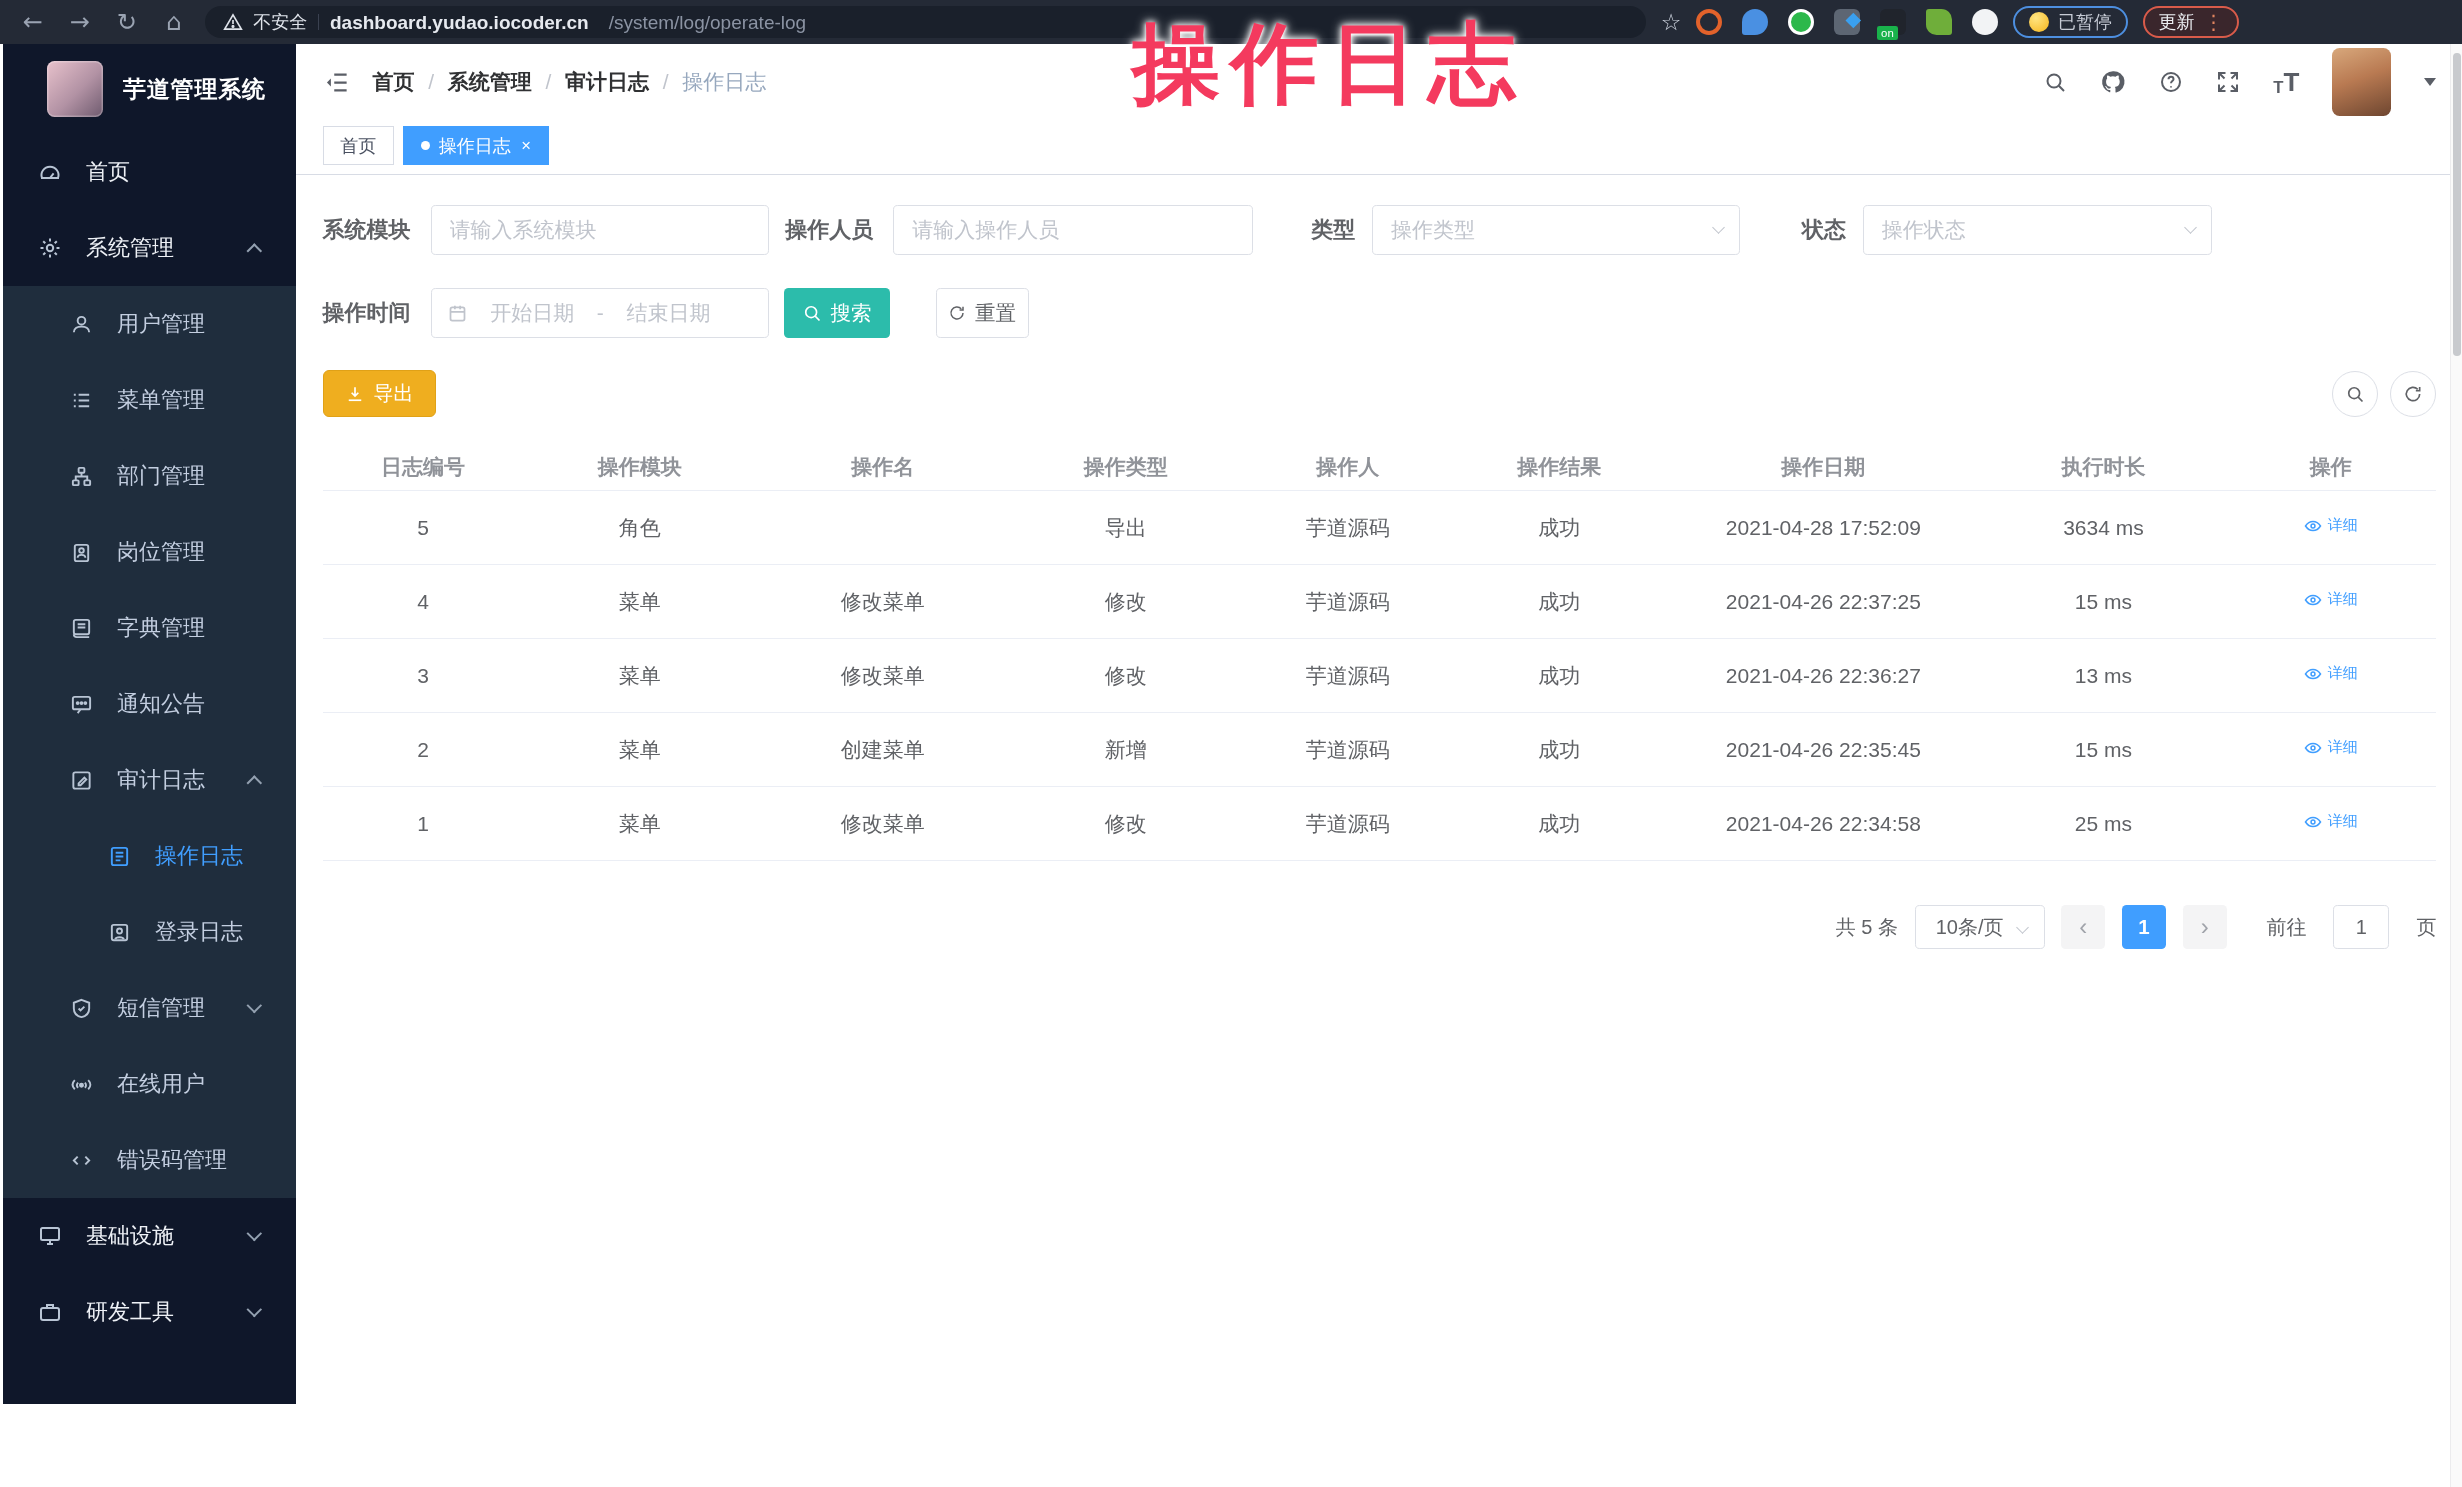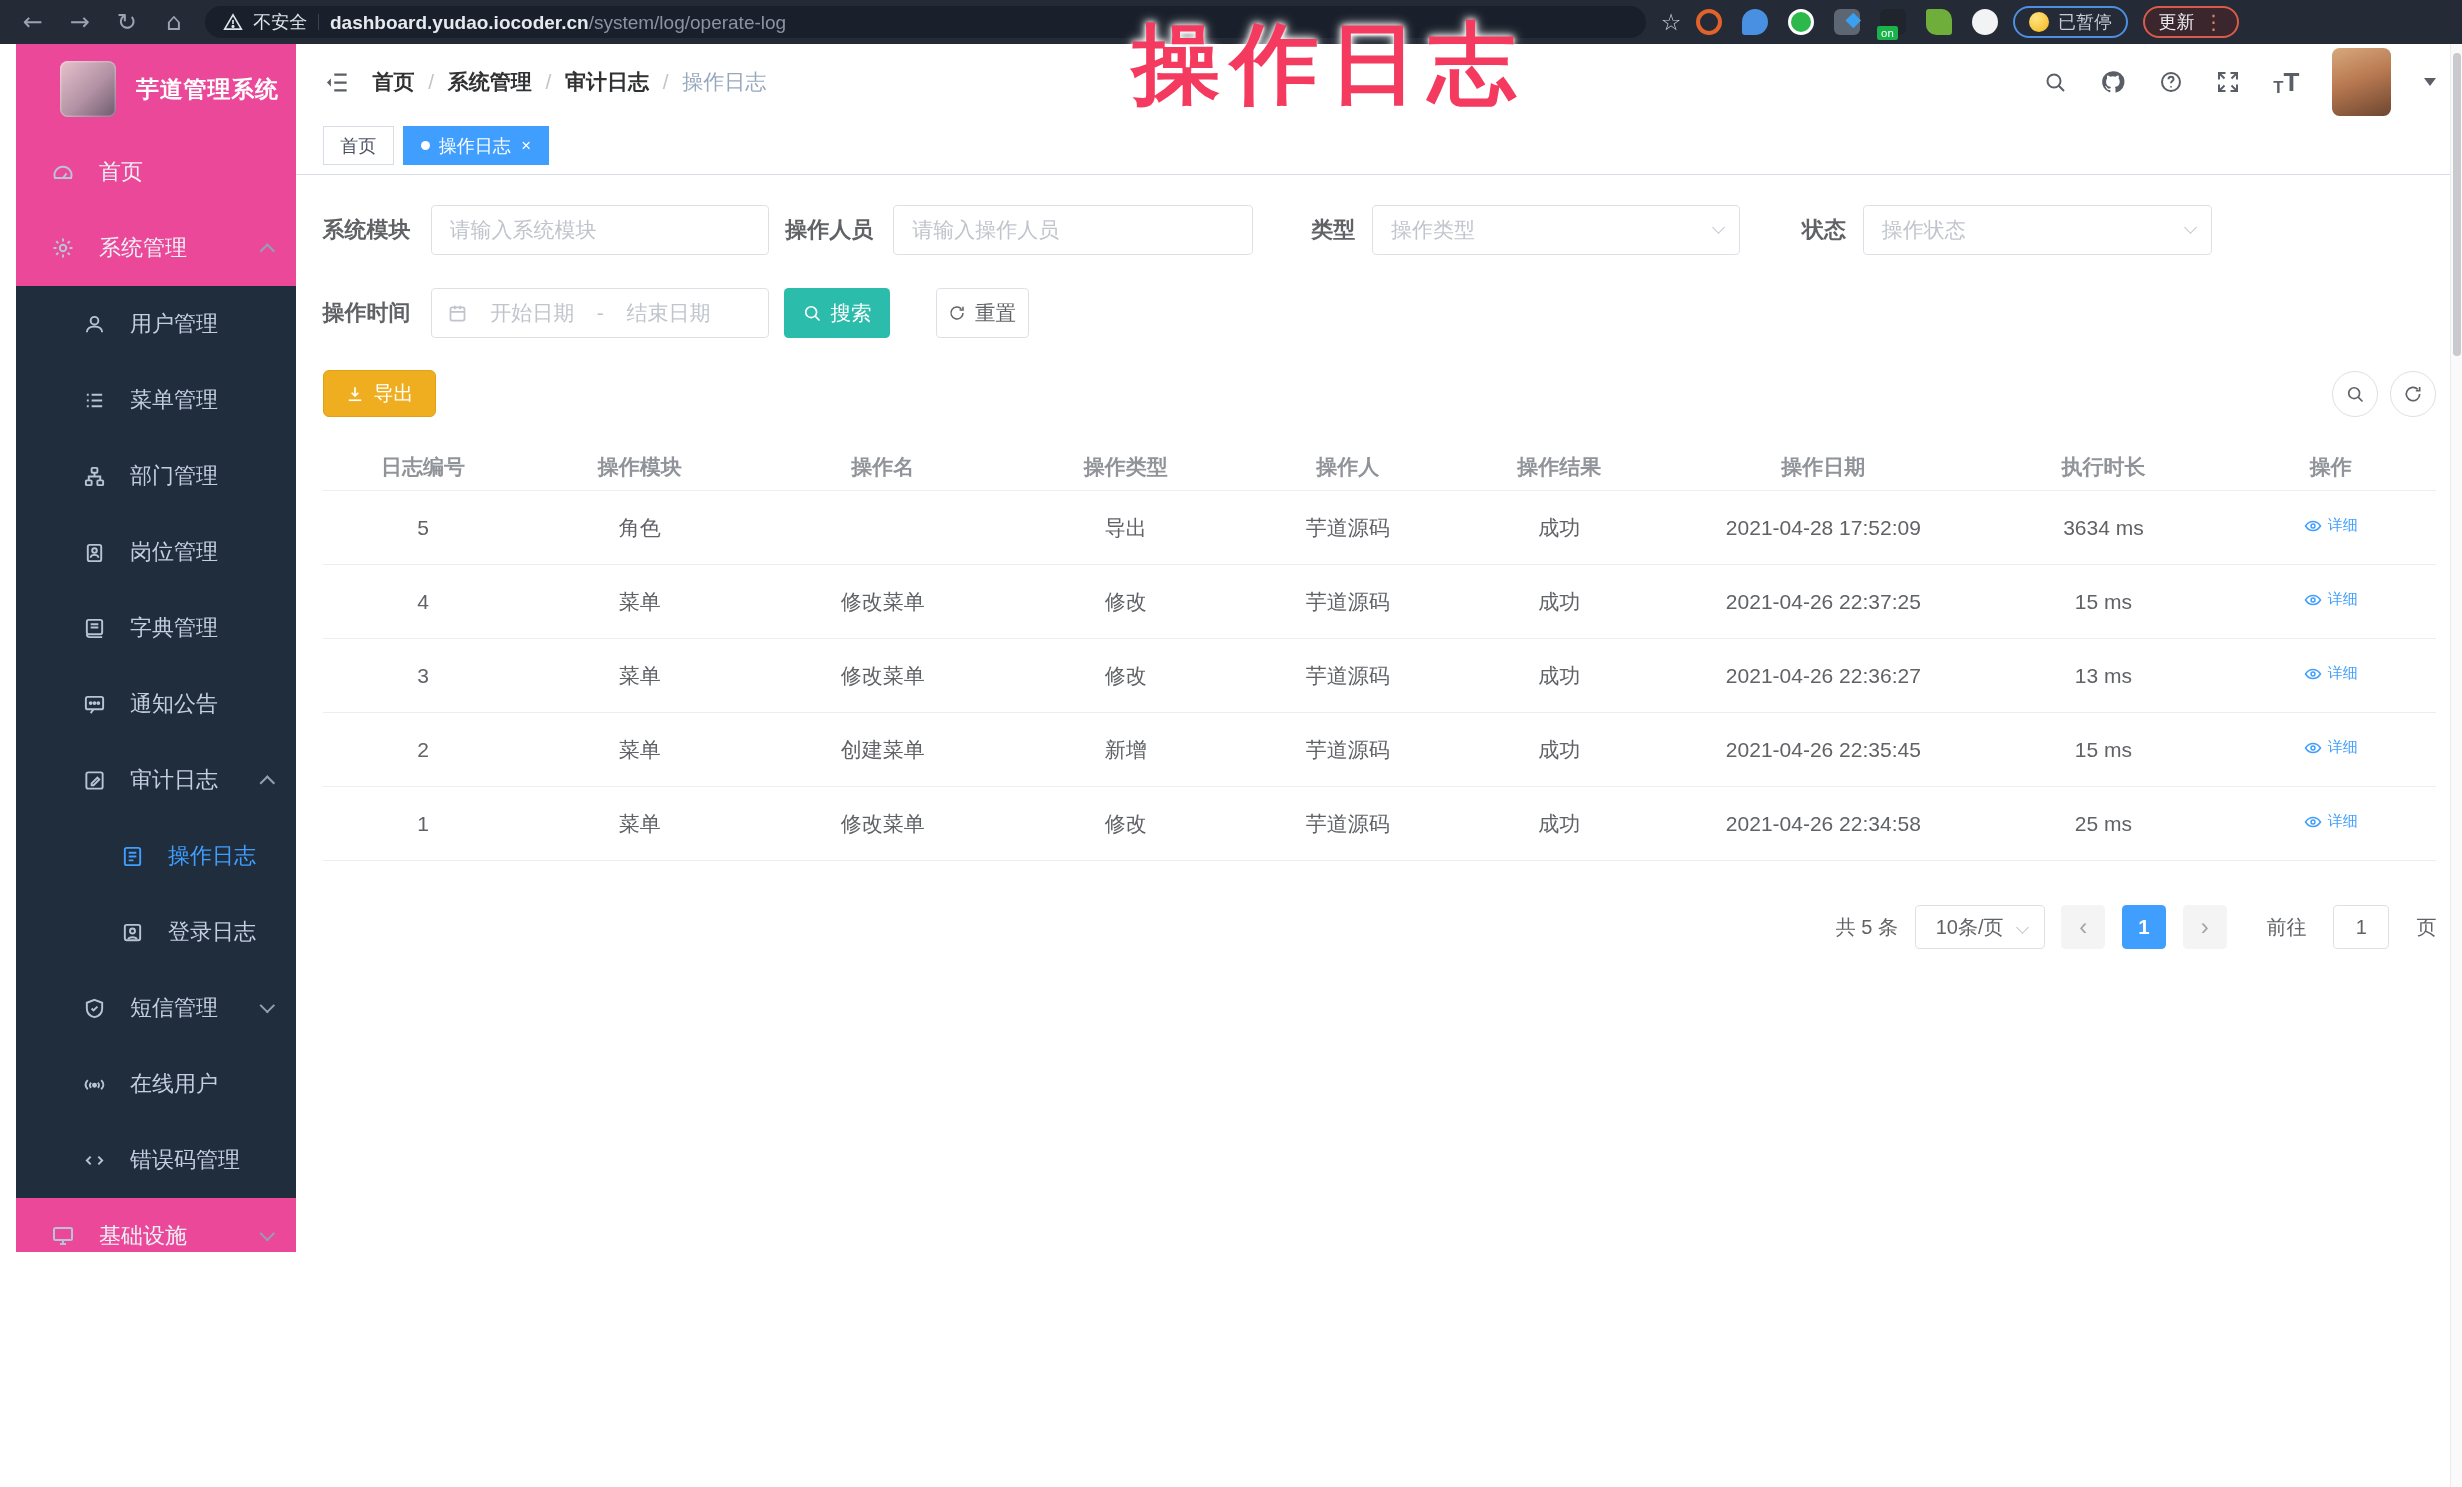--- a/index.html
+++ b/index.html
@@ -8,41 +8,41 @@
   .icon { display:inline-flex; align-items:center; justify-content:center; flex:0 0 auto; }
   svg { display:block; }
 
   
   #browser-bar { position:absolute; top:0; left:0; width:2462px; height:44px; background:#242a36; display:flex; align-items:center; padding:0 16.7px; gap:15px; z-index:5; }
   .bnav { color:#9aa3b2; font-size:24px; width:32px; text-align:center; font-family:"DejaVu Sans",sans-serif; }
   .addr-pill { flex:1; height:32px; max-width:1441px; background:#1a202b; border-radius:16px; display:flex; align-items:center; padding:0 18px; gap:10.6px; }
   .addr-pill .sec { color:#dfe3ea; font-size:18px; }
   .addr-divider { width:1.5px; height:16.7px; background:#3a4150; }
   .url-domain { color:#e6e9ef; font-size:19px; font-weight:bold; }
-  .url-path { color:#8b93a3; font-size:19px; }
+  .url-path { color:#8b93a3; font-size:19px;margin-left:20px; }
   .star { color:#cfd5e0; font-size:23px; }
   .ext-row { display:flex; align-items:center; gap:20px; }
   .ext { width:26px; height:26px; border-radius:6px; position:relative; }
   .ext-ring { border:4.6px solid #e2622b; border-radius:50%; background:transparent; }
   .ext-drop { background:#4a90e2; border-radius:50% 50% 50% 3px; }
   .ext-green { background:#2cb84b; border-radius:50%; border:3px solid #fff; }
   .ext-slate { background:#5d6673; }
   .ext-slate::after { content:""; position:absolute; right:1.5px; top:6px; width:10.6px; height:10.6px; background:#3aa0f0; transform:rotate(45deg); }
   .ext-dark { background:#20242c; }
   .ext-badge { position:absolute; left:-3px; bottom:-4.6px; background:#19b24b; color:#fff; font-size:11.4px; padding:0.8px 3.8px; border-radius:2.3px; }
   .ext-leaf { background:#6fae3a; border-radius:3px 10.6px 3px 10.6px; }
   .ext-light { background:#f2f3f5; border-radius:50%; }
   .pill { height:32px; border-radius:16px; display:flex; align-items:center; gap:9px; padding:0 13.7px; font-size:18px; }
   .paused-pill { border:2.3px solid #4d8fe0; background:#242a36; color:#c7ccd6; }
   .emoji-dot { width:20px; height:20px; border-radius:50%; background:radial-gradient(circle at 35% 30%,#ffe582,#f5b51c); }
   .update-pill { border:2.3px solid #d95b4a; background:#3a262c; color:#eceff3; }
   .dots { color:#e0845f; font-size:20px; letter-spacing:0; }
 
   
-  #sidebar { position:absolute; top:44px; left:16px; width:296px; height:1208px; background:#ec4899; overflow:hidden; }
+  #sidebar { position:absolute; top:44px; left:3px; width:296px; height:1360px; background:#0f172a; overflow:hidden; }
   .logo-row { height:90px; display:flex; align-items:center; gap:20px; padding-left:44px; }
   .logo-img { width:56px; height:56px; border-radius:7.6px; background:linear-gradient(135deg,#e8c2cc 0%,#b292a4 55%,#6e5a6e 100%); box-shadow:inset 0 0 0 1.5px rgba(255,255,255,.25); }
   .app-title { color:#ffffff; font-size:23px; font-weight:bold; letter-spacing:0.8px; }
   .menu-item { height:76px; display:flex; align-items:center; gap:24px; padding-left:35px; position:relative; color:#eef1f6; font-size:22px; cursor:pointer; }
   .menu-item .icon { color:#b8c4d4; }
   .submenu-bg { background:#1f2d3d; }
   .submenu-bg .menu-item { color:#c3cee0; padding-left:67px; }
   .lvl3 { padding-left:105px !important; }
   .active-item { color:#409eff !important; }
   .active-item .icon { color:#409eff !important; }

